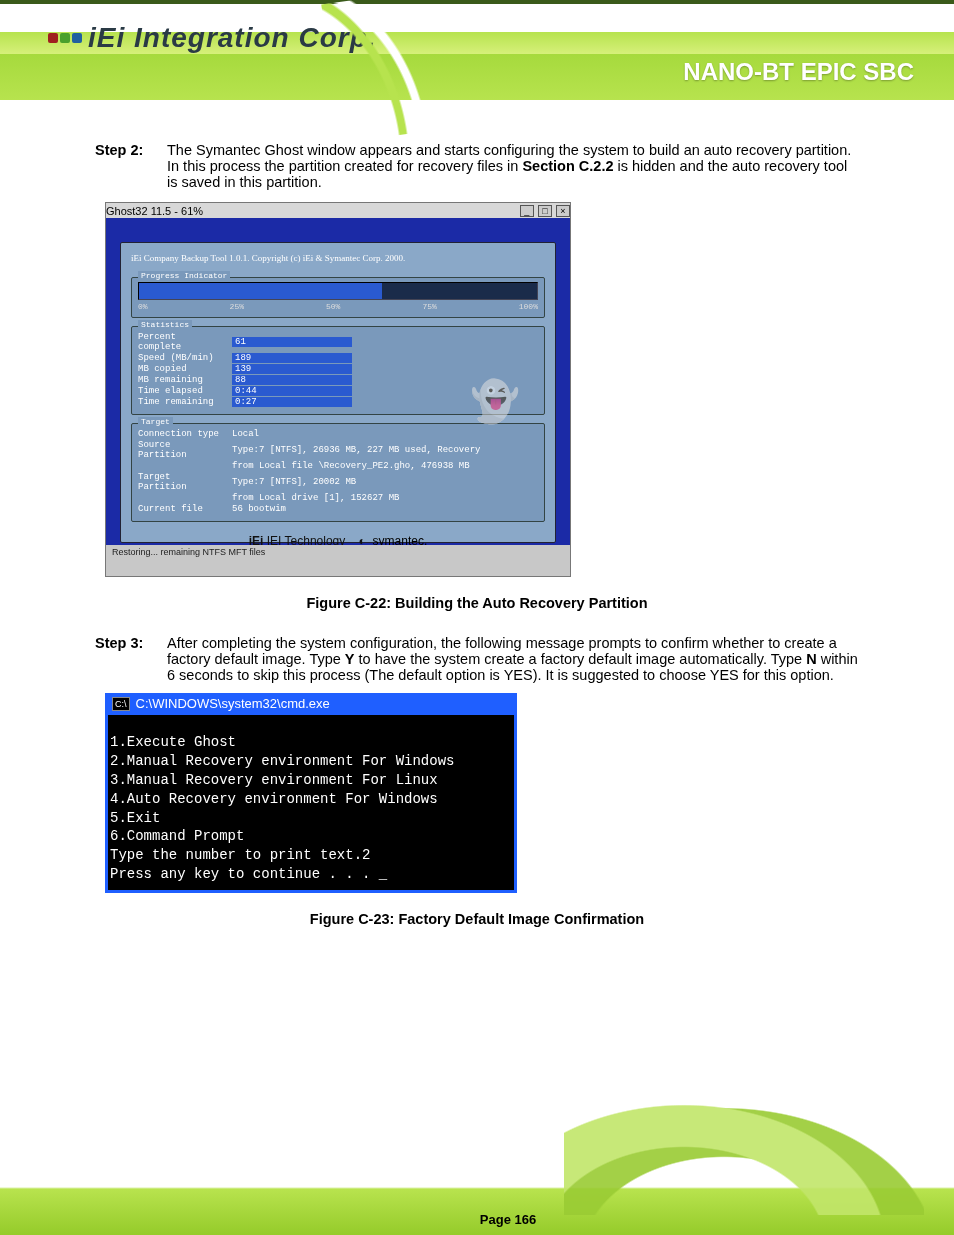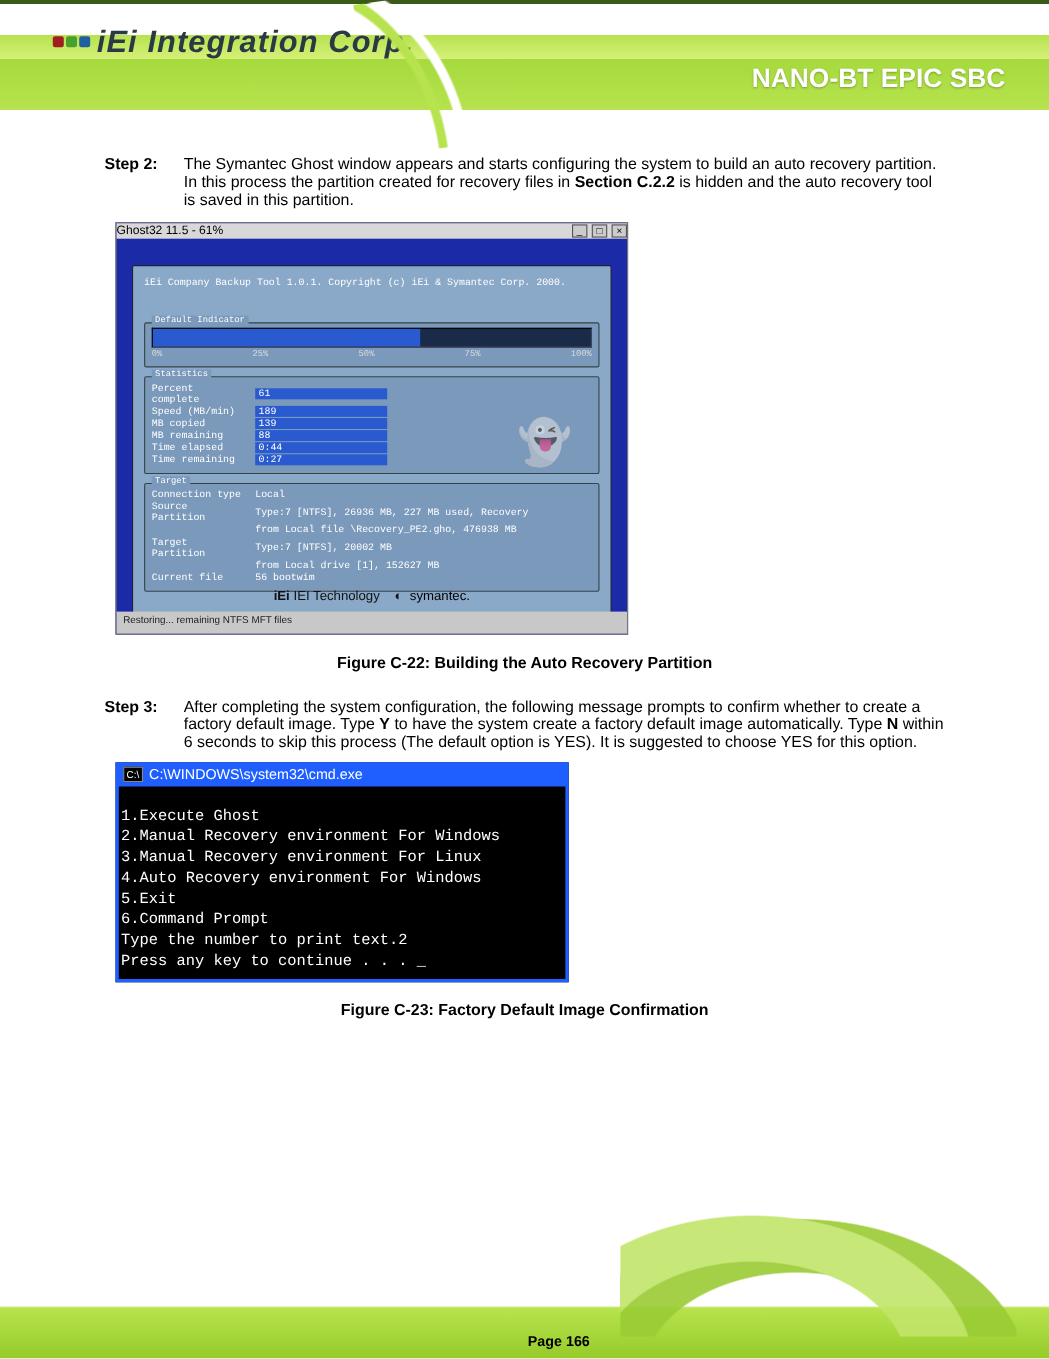--- a/index.html
+++ b/index.html
@@ -74,21 +74,21 @@
   }
   .s1-title .wbtns span{
     display:inline-block;width:14px;height:12px;border:1px solid #555;
     background:#ccc;margin-left:1px;font-size:9px;line-height:10px;text-align:center;
   }
   .s1-back {
     margin:24px 14px 0 14px; padding:10px 10px 12px 10px;
     background:#8aa8c8;
     border:1px solid #223; border-radius:2px;
   }
-  .s1-cap { color:#fff; font-size:9px; margin-bottom:31px; }
+  .s1-cap { color:#fff; font-size:9px; margin-bottom:14px;font-family:Liberation Serif, serif; }
   .s1-panel {
     background:#7a99bb; border:1px solid #344; border-radius:2px;
     margin-bottom:8px; padding:4px 6px 6px 6px; position:relative;
   }
   .p-label {
     position:absolute; top:-7px; left:6px;
     background:#7a99bb; padding:0 3px; color:#fff; font-size:8px;
   }
   .pbar-outer{
     height:18px; background:#1a2b4a; border:1px inset #445; position:relative;
@@ -102,21 +102,21 @@
     position:absolute; right:50px; top:175px; width:70px;height:70px;
     color:#333; font-size:40px; opacity:.55;
     transform:scaleX(-1);
   }
   .s1-foot{
     position:absolute; left:0; right:0; bottom:28px; text-align:center;
     font-family:Arial,sans-serif; font-size:12px; color:#111;
   }
   .s1-foot .iei{font-weight:900;} .s1-foot .sym{color:#000;}
   .s1-status{
-    position:absolute;left:0;right:0;bottom:0;height:20px;
+    position:absolute;left:0;right:0;bottom:0;height:31px;
     background:#c8c8c8;color:#222;font-size:9px;padding:2px 6px;
     font-family:Arial,sans-serif;
   }
 
   .cap { text-align:center; font-weight:700; font-size:14.5px; margin-bottom:24px; }
 
   
   .shot2 {
     margin: 10px 0 18px 10px;
     width:412px; border:3px solid #1f5fff; border-top:22px solid #1f5fff;
@@ -179,21 +179,21 @@
       <span class="wbtns">
         <span>_</span>
         <span>□</span>
         <span>×</span>
       </span>
     </div>
     <div class="s1-back">
       <div class="s1-cap">iEi Company Backup Tool 1.0.1.  Copyright (c) iEi &amp; Symantec Corp. 2000.</div>
 
       <div class="s1-panel">
-        <span class="p-label">Default Indicator</span>
+        <span class="p-label">Progress Indicator</span>
         <div class="pbar-outer">
           <div class="pbar-fill" style="width:61%"></div>
         </div>
         <div class="ticks">
           <span>0%</span>
           <span>25%</span>
           <span>50%</span>
           <span>75%</span>
           <span>100%</span>
         </div>

